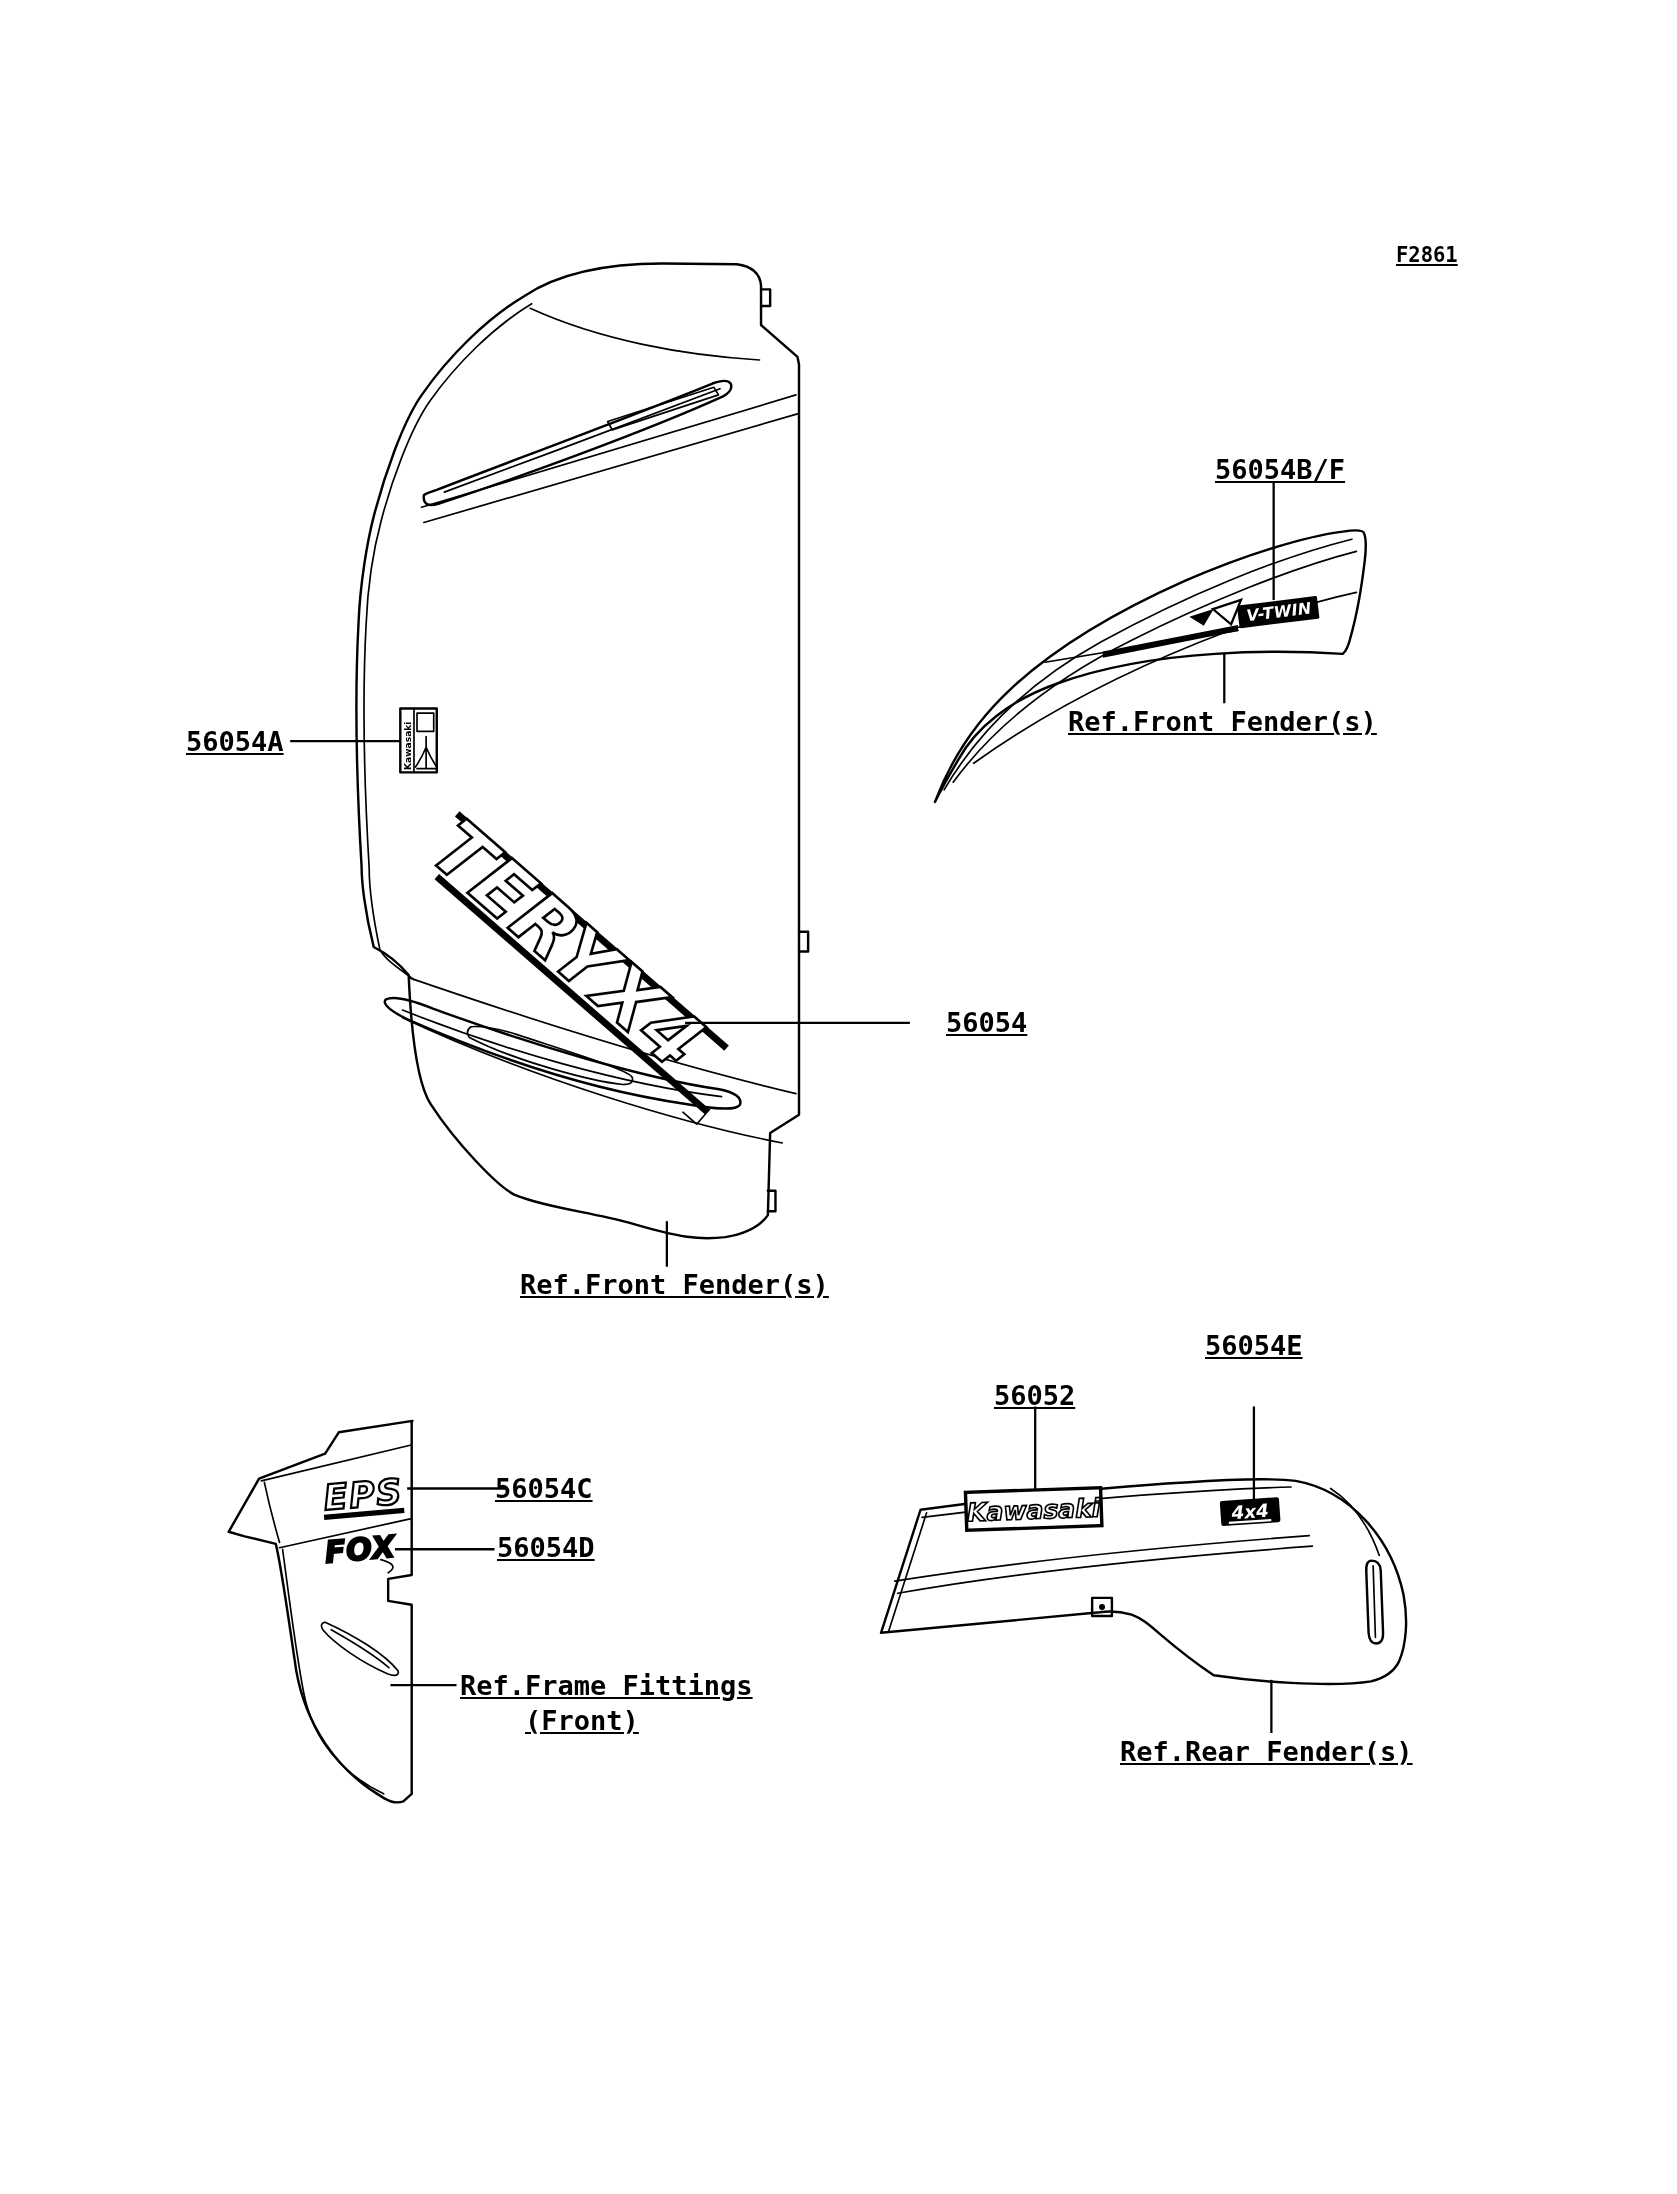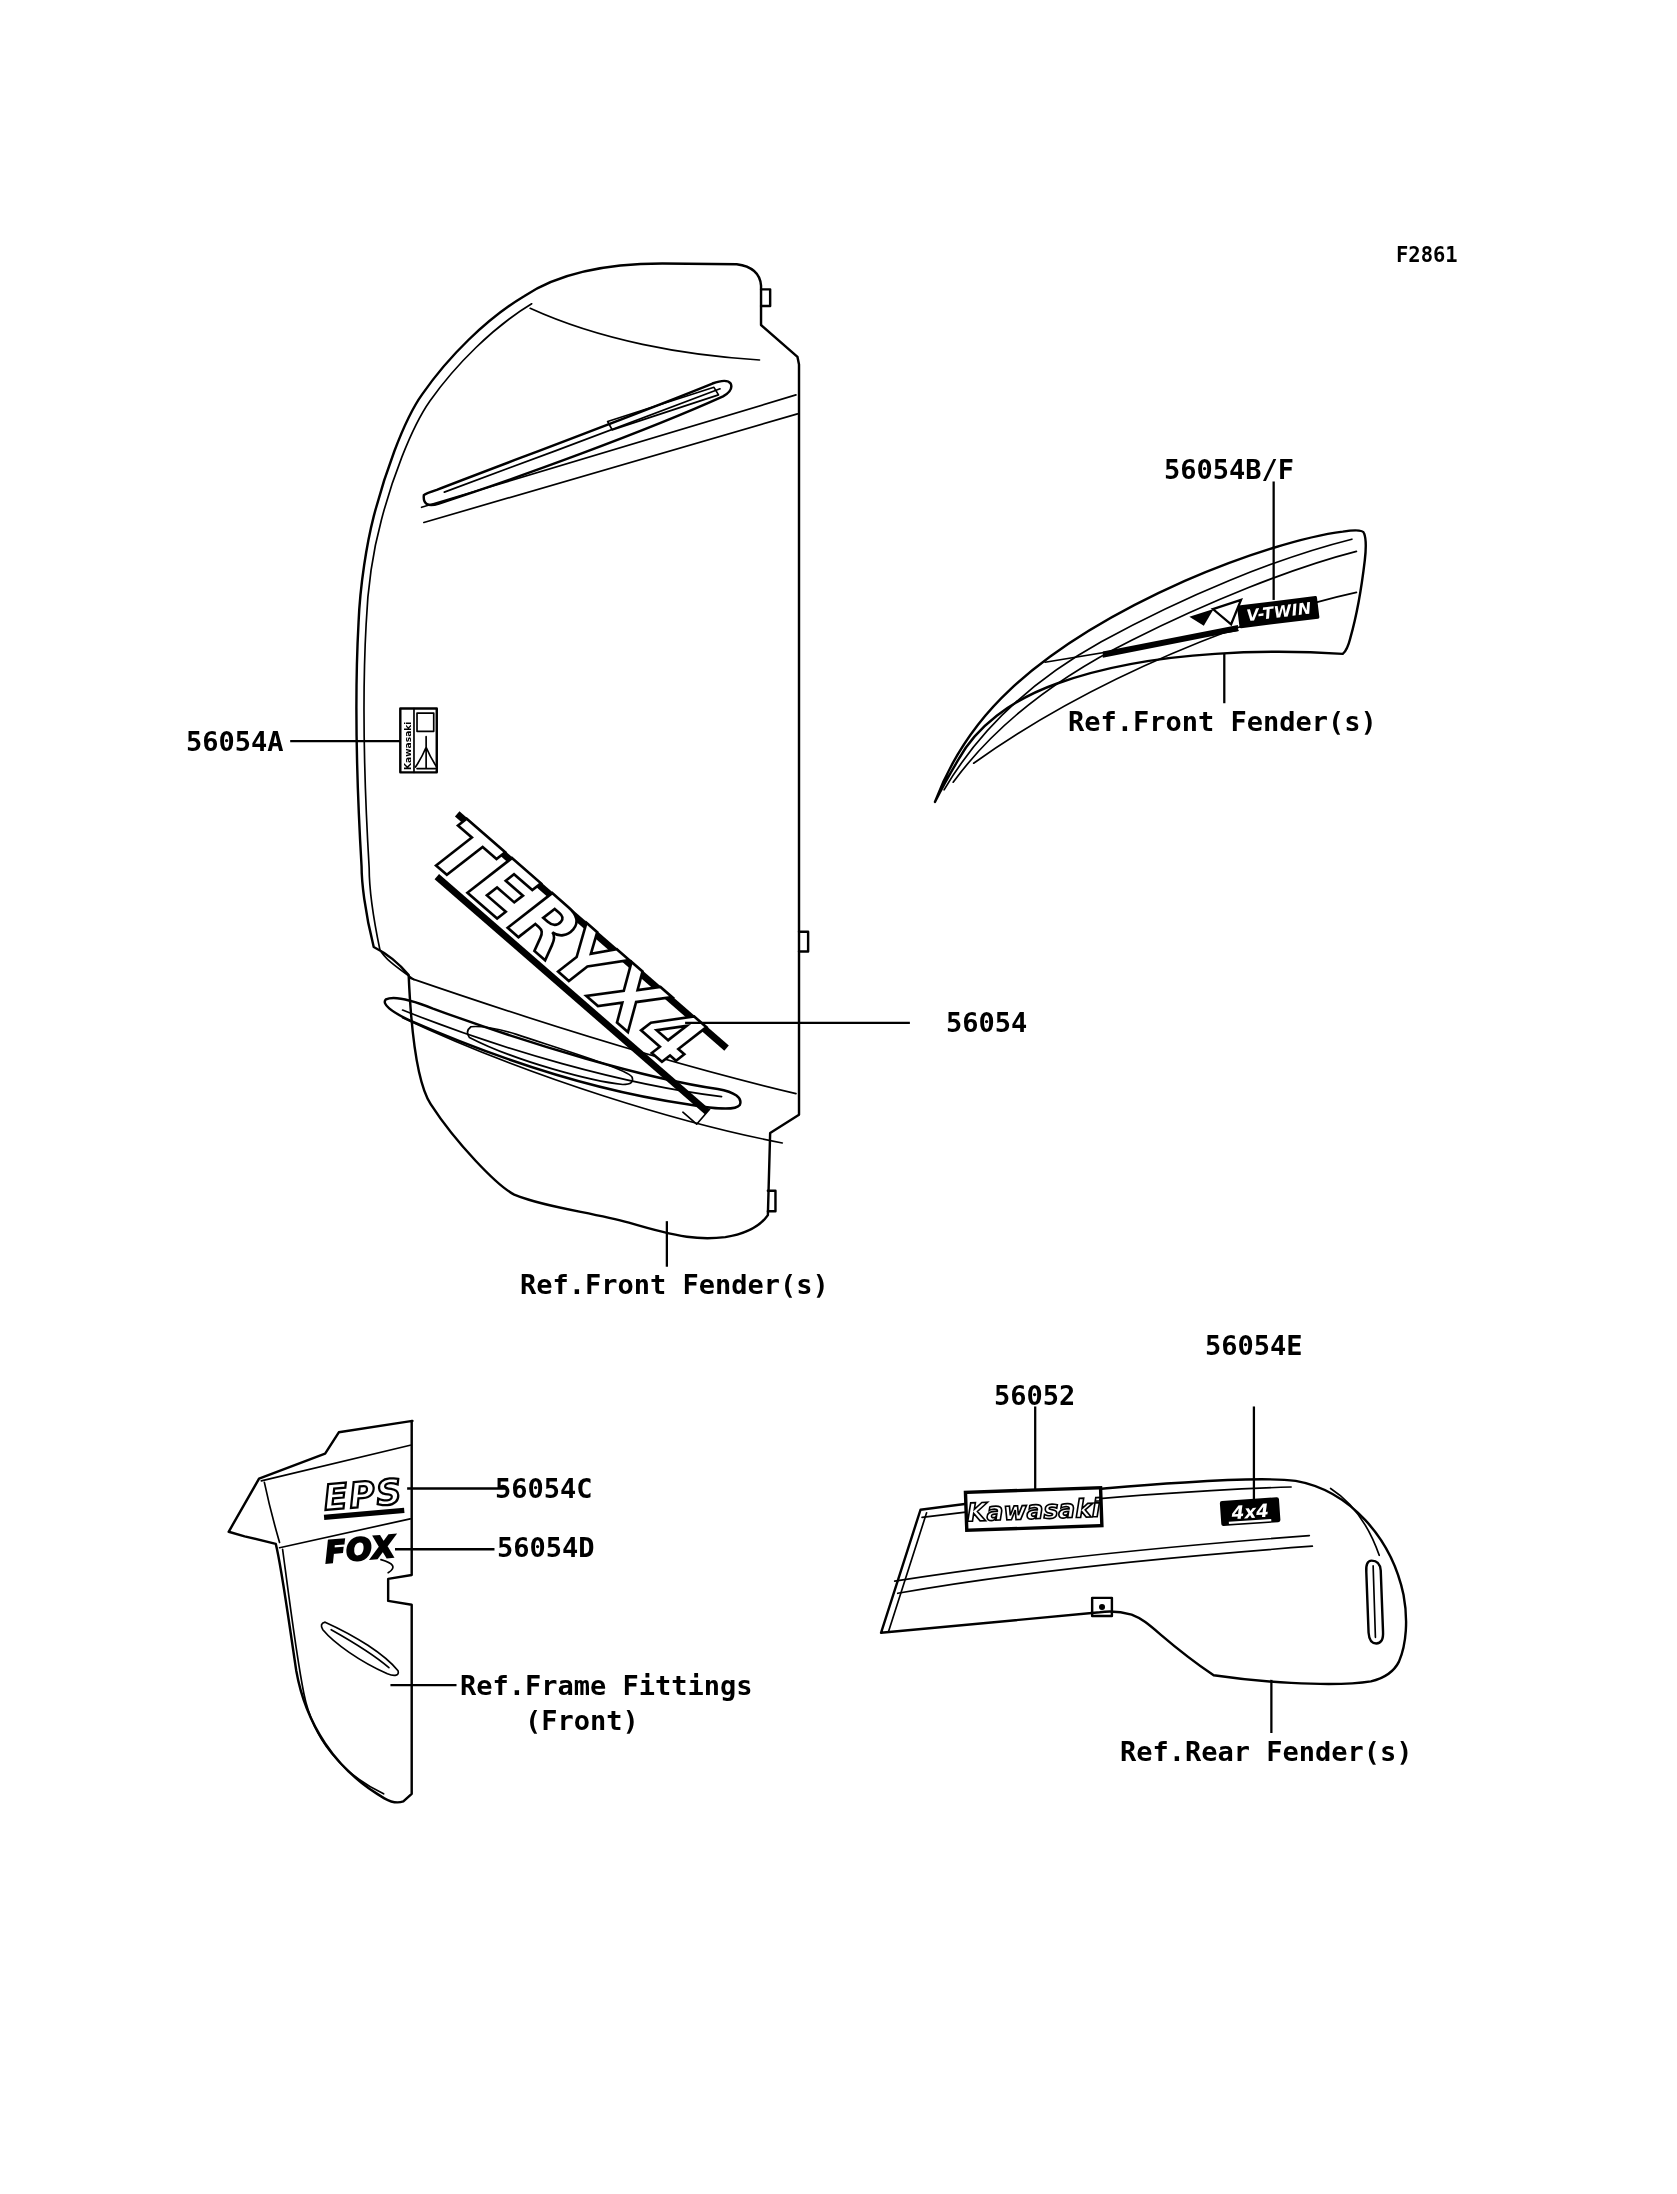--- a/index.html
+++ b/index.html
@@ -1,20 +1,20 @@
 <!DOCTYPE html>
 <html style="font-size:12px"><head>
 <meta charset="utf-8">
 <style>
   html,body{margin:0;padding:0;background:#ffffff;}
   #canvas{position:relative;width:1677px;height:2194px;background:#ffffff;overflow:hidden;
           font-family:"DejaVu Sans Mono", monospace;}
   #art{position:absolute;left:0;top:0;}
   .lbl{position:absolute;font:bold 27px "DejaVu Sans Mono", monospace;color:#000;
-       white-space:nowrap;line-height:1;letter-spacing:0;}
+       white-space:nowrap;line-height:1;letter-spacing:0;text-decoration:underline;}
   .code{font-size:20.5px;}
   .outline{fill:none;stroke:#000;stroke-width:3.2;stroke-linejoin:round;stroke-linecap:round;}
   .thin{fill:none;stroke:#000;stroke-width:2.2;stroke-linejoin:round;stroke-linecap:round;}
   .leader{fill:none;stroke:#000;stroke-width:3;}
   .decalfill{fill:#000;stroke:none;}
   .decaltext-white{font-family:"DejaVu Sans", sans-serif;font-weight:bold;font-style:italic;fill:#fff;}
   .decaltext-outline{font-family:"DejaVu Sans", sans-serif;font-weight:bold;font-style:italic;fill:#fff;stroke:#000;}
   .decaltext-black{font-family:"DejaVu Sans", sans-serif;font-weight:bold;font-style:italic;fill:#000;stroke:#000;}
   .marktext{font-family:"DejaVu Sans", sans-serif;font-weight:bold;fill:#000;}
 </style>
@@ -220,21 +220,21 @@
     <path class="leader" d="M 1674 2212 V 2282"></path>
   </g>
 </svg>
 
   <div class="lbl code" style="left:1396px;top:245px">F2861</div>
 
   <div class="lbl" style="left:186px;top:728px">56054A</div>
 
   <div class="lbl" style="left:946px;top:1009px">56054</div>
 
-  <div class="lbl" style="left:1164px;top:456px">56054B/F</div>
+  <div class="lbl" style="left:1215px;top:456px">56054B/F</div>
 
   <div class="lbl" style="left:495px;top:1475px">56054C</div>
 
   <div class="lbl" style="left:497px;top:1534px">56054D</div>
 
   <div class="lbl" style="left:994px;top:1382px">56052</div>
 
   <div class="lbl" style="left:1205px;top:1332px">56054E</div>
 
   <div class="lbl" style="left:520px;top:1271px">Ref.Front Fender(s)</div>

